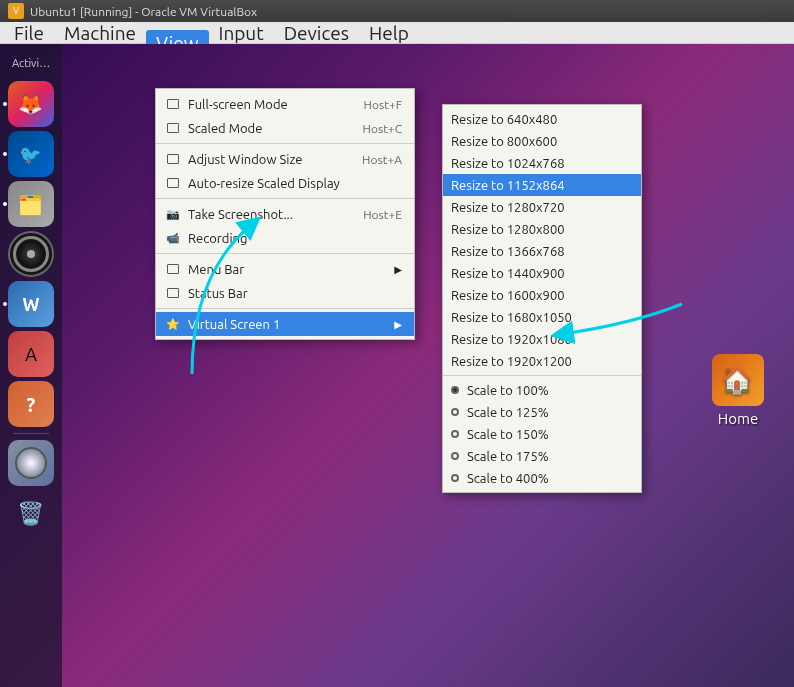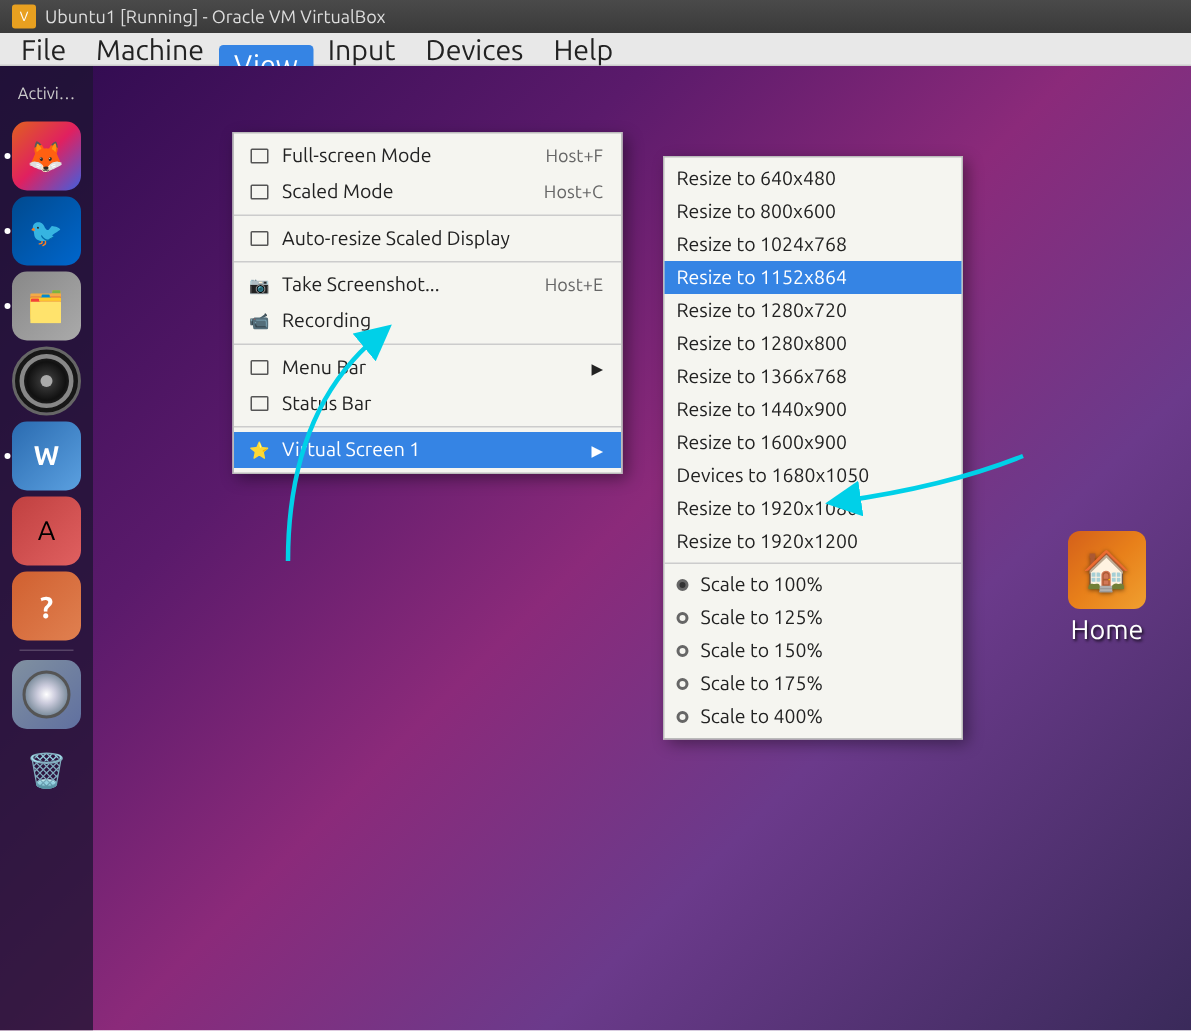--- a/index.html
+++ b/index.html
@@ -112,21 +112,21 @@
       cursor: pointer;
     }
     .desktop-icon-img {
       width: 52px; height: 52px;
       background: linear-gradient(135deg, #d4601a, #e8801a, #f0a030);
       border-radius: 8px;
       display: flex; align-items: center; justify-content: center;
     }
     .desktop-icon-label {
       color: white;
-      font-size: 18px;
+      font-size: 15px;
       text-shadow: 1px 1px 2px rgba(0,0,0,0.8);
     }
 
     
     .view-menu {
       position: absolute;
       top: 44px;
       left: 93px;
       background: #f5f5f0;
       border: 1px solid #bbb;
@@ -292,20 +292,27 @@
       <div class="menu-item">
         <span class="icon-box">
           <span class="icon-square"></span>
         </span>
         <span>Scaled Mode</span>
         <span class="shortcut">Host+C</span>
       </div>
 
       <div class="menu-separator"></div>
 
+      <div class="menu-item">
+        <span class="icon-box">
+          <span class="icon-square"></span>
+        </span>
+        <span>Adjust Window Size</span>
+        <span class="shortcut">Host+A</span>
+      </div>
 
       <div class="menu-item">
         <span class="icon-box">
           <span class="icon-square"></span>
         </span>
         <span>Auto-resize Scaled Display</span>
       </div>
 
       <div class="menu-separator"></div>
 
@@ -376,21 +383,21 @@
       <div class="menu-item">
         <span>Resize to 1366x768</span>
       </div>
       <div class="menu-item">
         <span>Resize to 1440x900</span>
       </div>
       <div class="menu-item">
         <span>Resize to 1600x900</span>
       </div>
       <div class="menu-item">
-        <span>Devices to 1680x1050</span>
+        <span>Resize to 1680x1050</span>
       </div>
       <div class="menu-item">
         <span>Resize to 1920x1080</span>
       </div>
       <div class="menu-item">
         <span>Resize to 1920x1200</span>
       </div>
 
       <div class="menu-separator"></div>
 

